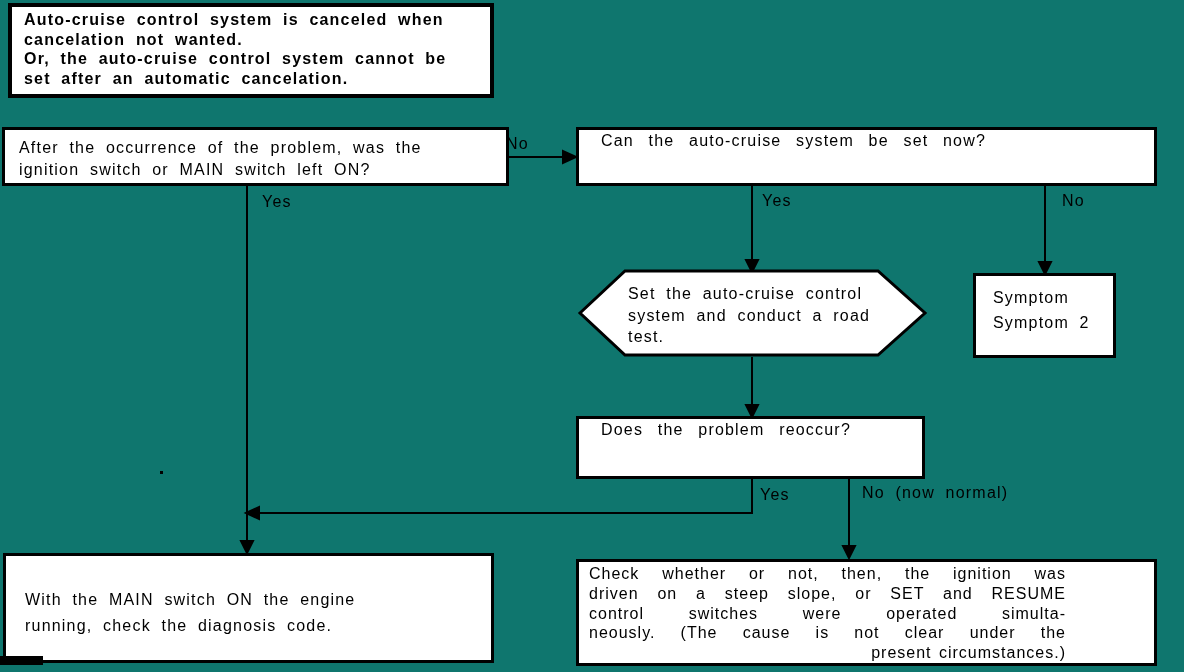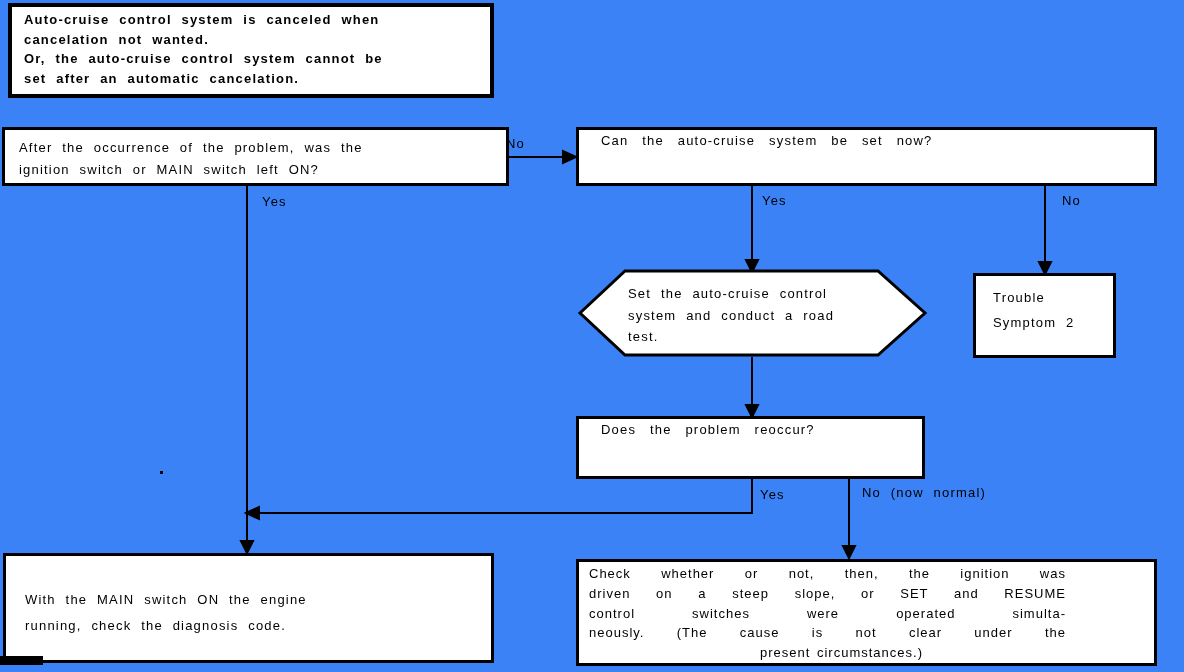--- a/index.html
+++ b/index.html
@@ -1,34 +1,34 @@
 <!DOCTYPE html>
 <html><head>
 <meta charset="utf-8">
 <style>
   html,body{margin:0;padding:0;background:#ffffff;}
   .canvas{
-    position:relative;width:1184px;height:672px;background:#3b82f6;
+    position:relative;width:1184px;height:672px;background:#0f766e;
     font-family:"Liberation Sans","DejaVu Sans",sans-serif;
     color:#000;overflow:hidden;
     letter-spacing:1.2px;word-spacing:5px;
-    font-size:13px;
+    font-size:16px;
   }
   .box{
     position:absolute;background:#fff;border:3px solid #000;
     box-sizing:border-box;line-height:22px;
   }
   .box.bold{font-weight:bold;border-width:4px;}
   .line{white-space:nowrap;}
   .vcenter{display:flex;}
   .lbl{position:absolute;white-space:nowrap;line-height:20px;}
   svg.wires{position:absolute;left:0;top:0;width:1184px;height:672px;}
   .hextext{position:absolute;line-height:21.5px;}
   .jcol .jline{text-align:justify;text-align-last:justify;letter-spacing:1.0px;word-spacing:2px;}
-  .jcol .jlast{text-align:center;letter-spacing:1.0px;word-spacing:2px;margin-left:28px;}
+  .jcol .jlast{text-align:right;letter-spacing:1.0px;word-spacing:2px;margin-left:28px;}
   .speck{position:absolute;background:#000;}
 </style>
 </head>
 <body>
 
 <div class="canvas">
 
   <svg class="wires" viewBox="0 0 1184 672">
     <g stroke="#000" stroke-width="2" fill="#000">
 
@@ -73,21 +73,21 @@
     <div class="line">Can the auto-cruise system be set now?</div>
   </div>
 
   <div class="hextext" style="left:628px;top:283px;">
     <div class="line">Set the auto-cruise control</div>
     <div class="line">system and conduct a road</div>
     <div class="line">test.</div>
   </div>
 
   <div class="box" style="left:973px;top:273px;width:143px;height:85px;padding:9px 0 0 17px;line-height:25px;">
-    <div class="line">Trouble</div>
+    <div class="line">Symptom</div>
     <div class="line">Symptom 2</div>
   </div>
 
   <div class="box vcenter" style="left:576px;top:416px;width:349px;height:63px;padding-left:22px;word-spacing:9px;">
     <div class="line">Does the problem reoccur?</div>
   </div>
 
   <div class="box" style="left:3px;top:553px;width:491px;height:110px;padding:31px 0 0 19px;line-height:26px;">
     <div class="line">With the MAIN switch ON the engine</div>
     <div class="line">running, check the diagnosis code.</div>

